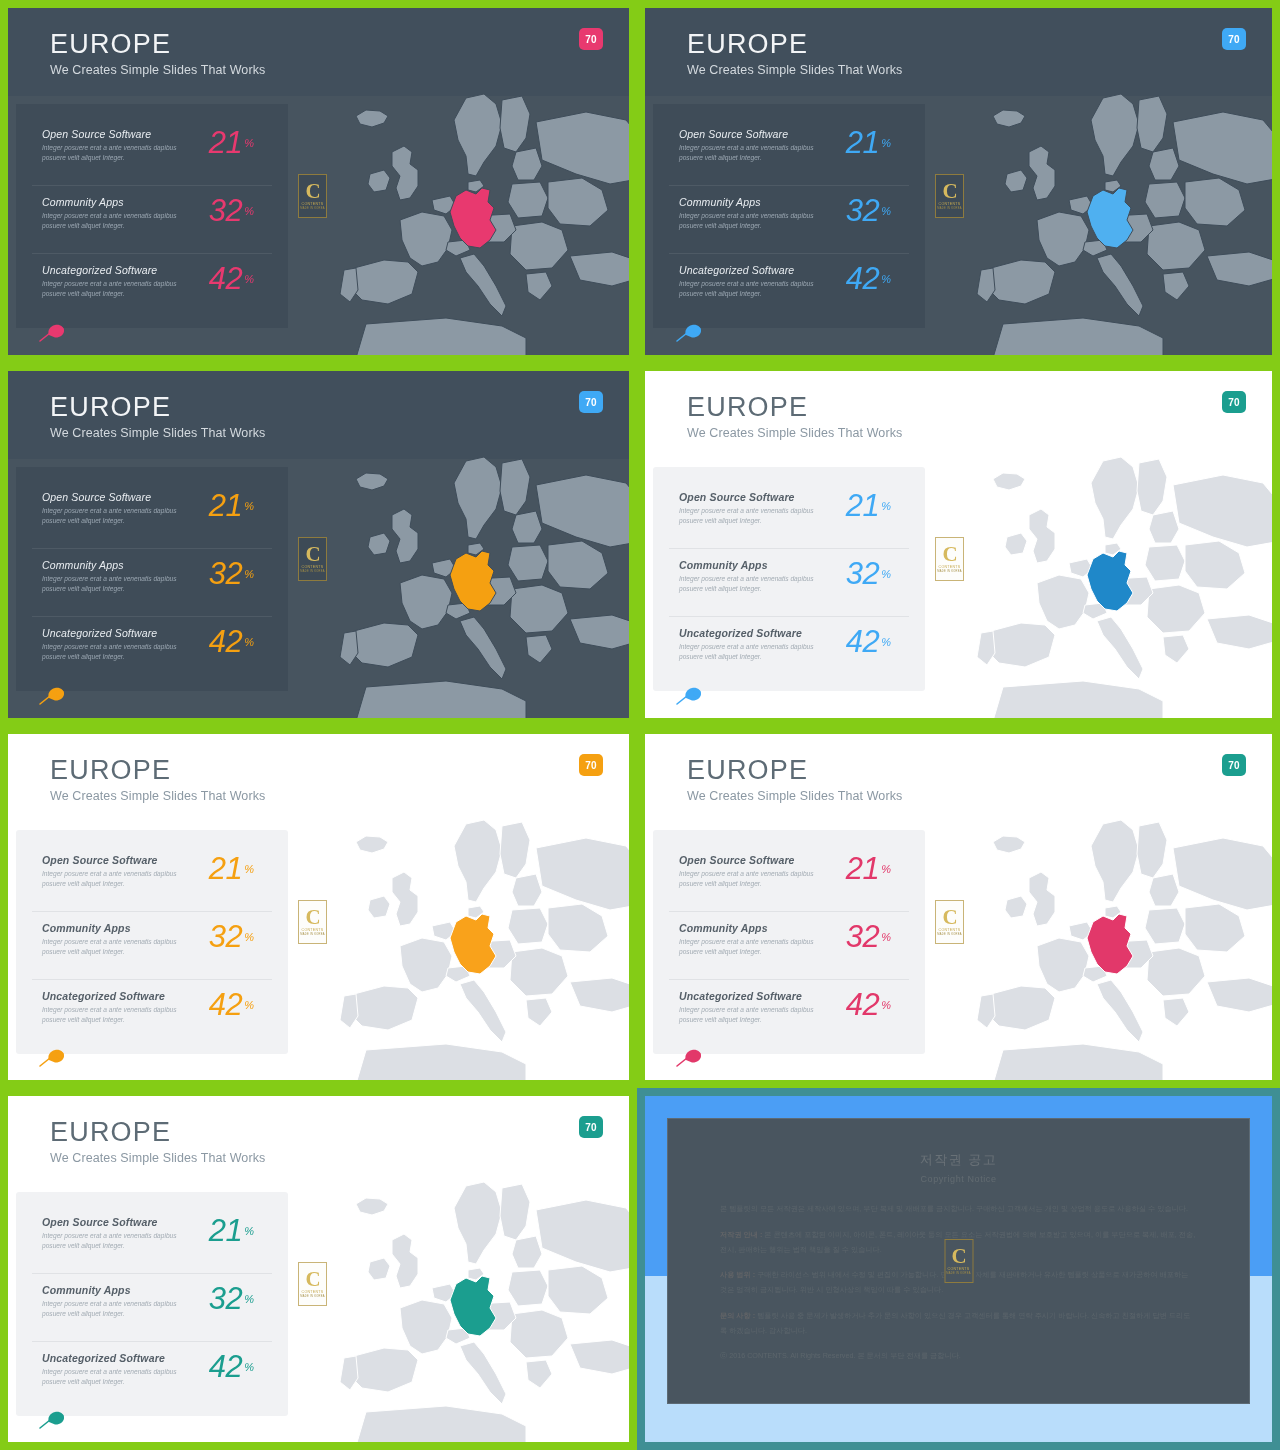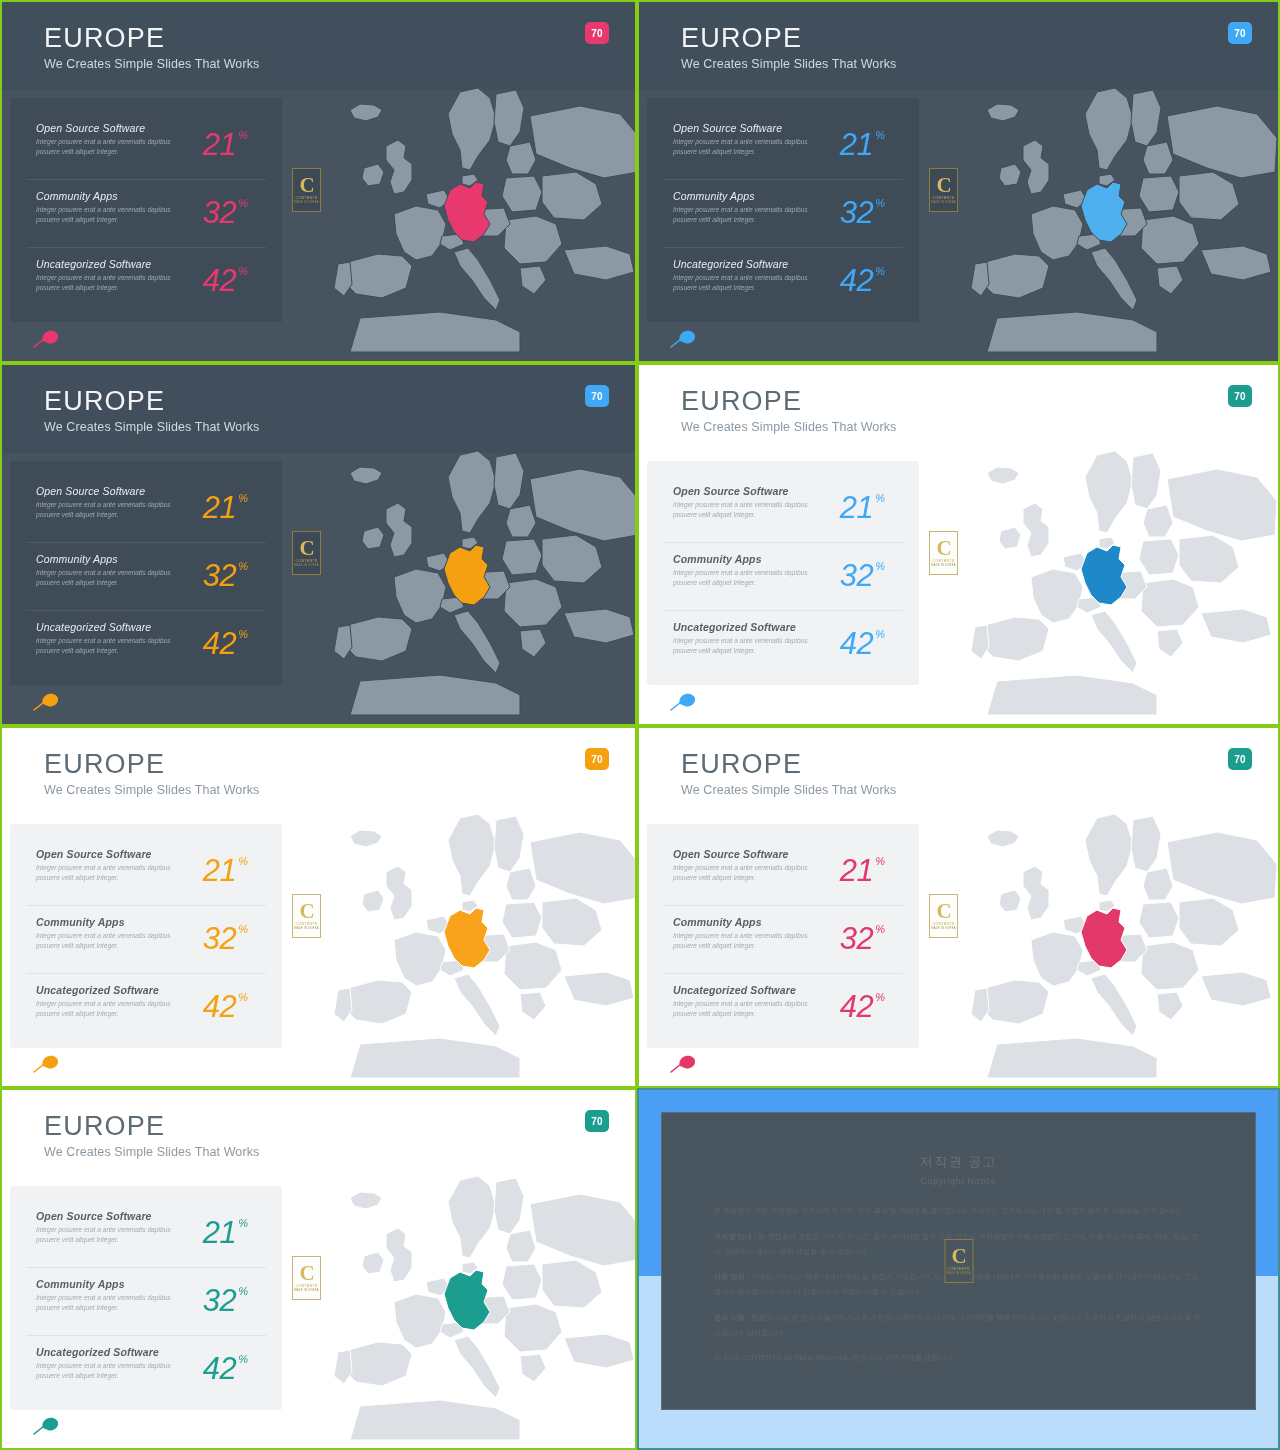--- a/index.html
+++ b/index.html
@@ -12,21 +12,21 @@
   #grid {
     width: 1280px; height: 1450px;
     display: grid;
     grid-template-columns: 637px 643px;
     grid-template-rows: 363px 363px 362px 362px;
     background: #3f8f94;
   }
   .slide {
     position: relative;
     overflow: hidden;
-    border: 2px solid #84cc16;
+    border: 8px solid #84cc16;
     background: #414f5c;
   }
   .slide.light { background: #ffffff; }
 
   
   .hdr {
     position: relative;
     height: 88px;
     padding: 22px 0 0 42px;
     background: #414f5c;
@@ -106,24 +106,23 @@
   .light .row-title { color: #555f68; font-weight: 600; }
   .row-desc {
     font-size: 6.6px;
     line-height: 1.52;
     color: #9ba7b2;
     max-width: 140px;
   }
   .light .row-desc { color: #a3acb4; }
   .row-val {
     display: flex;
-    align-items: flex-start;
+    align-items: center;
     padding-right: 18px;
     padding-top: 1px;
-    margin-top: 8px;
   }
   .num { font-size: 31px; font-weight: 300; letter-spacing: -.5px; line-height: 1; }
   .pct { font-size: 11px; margin-left: 2px; font-weight: 400; }
 
   
   .logo {
     position: absolute;
     left: 290px; top: 78px;
     width: 29px; height: 44px;
     background: #3d4a56;
@@ -163,21 +162,21 @@
   }
   .cr-inner {
     position: absolute;
     left: 22px; top: 22px;
     right: 22px; bottom: 38px;
     background: #49555f;
     border: 1px solid #5d6a74;
   }
   .cr-title {
     text-align: center;
-    margin-top: 40px;
+    margin-top: 32px;
     font-size: 13px;
     color: rgba(235,225,215,.20);
     letter-spacing: 1.5px;
   }
   .cr-sub {
     text-align: center;
     margin-top: 5px;
     font-size: 9px;
     color: rgba(225,215,205,.16);
     letter-spacing: .6px;

